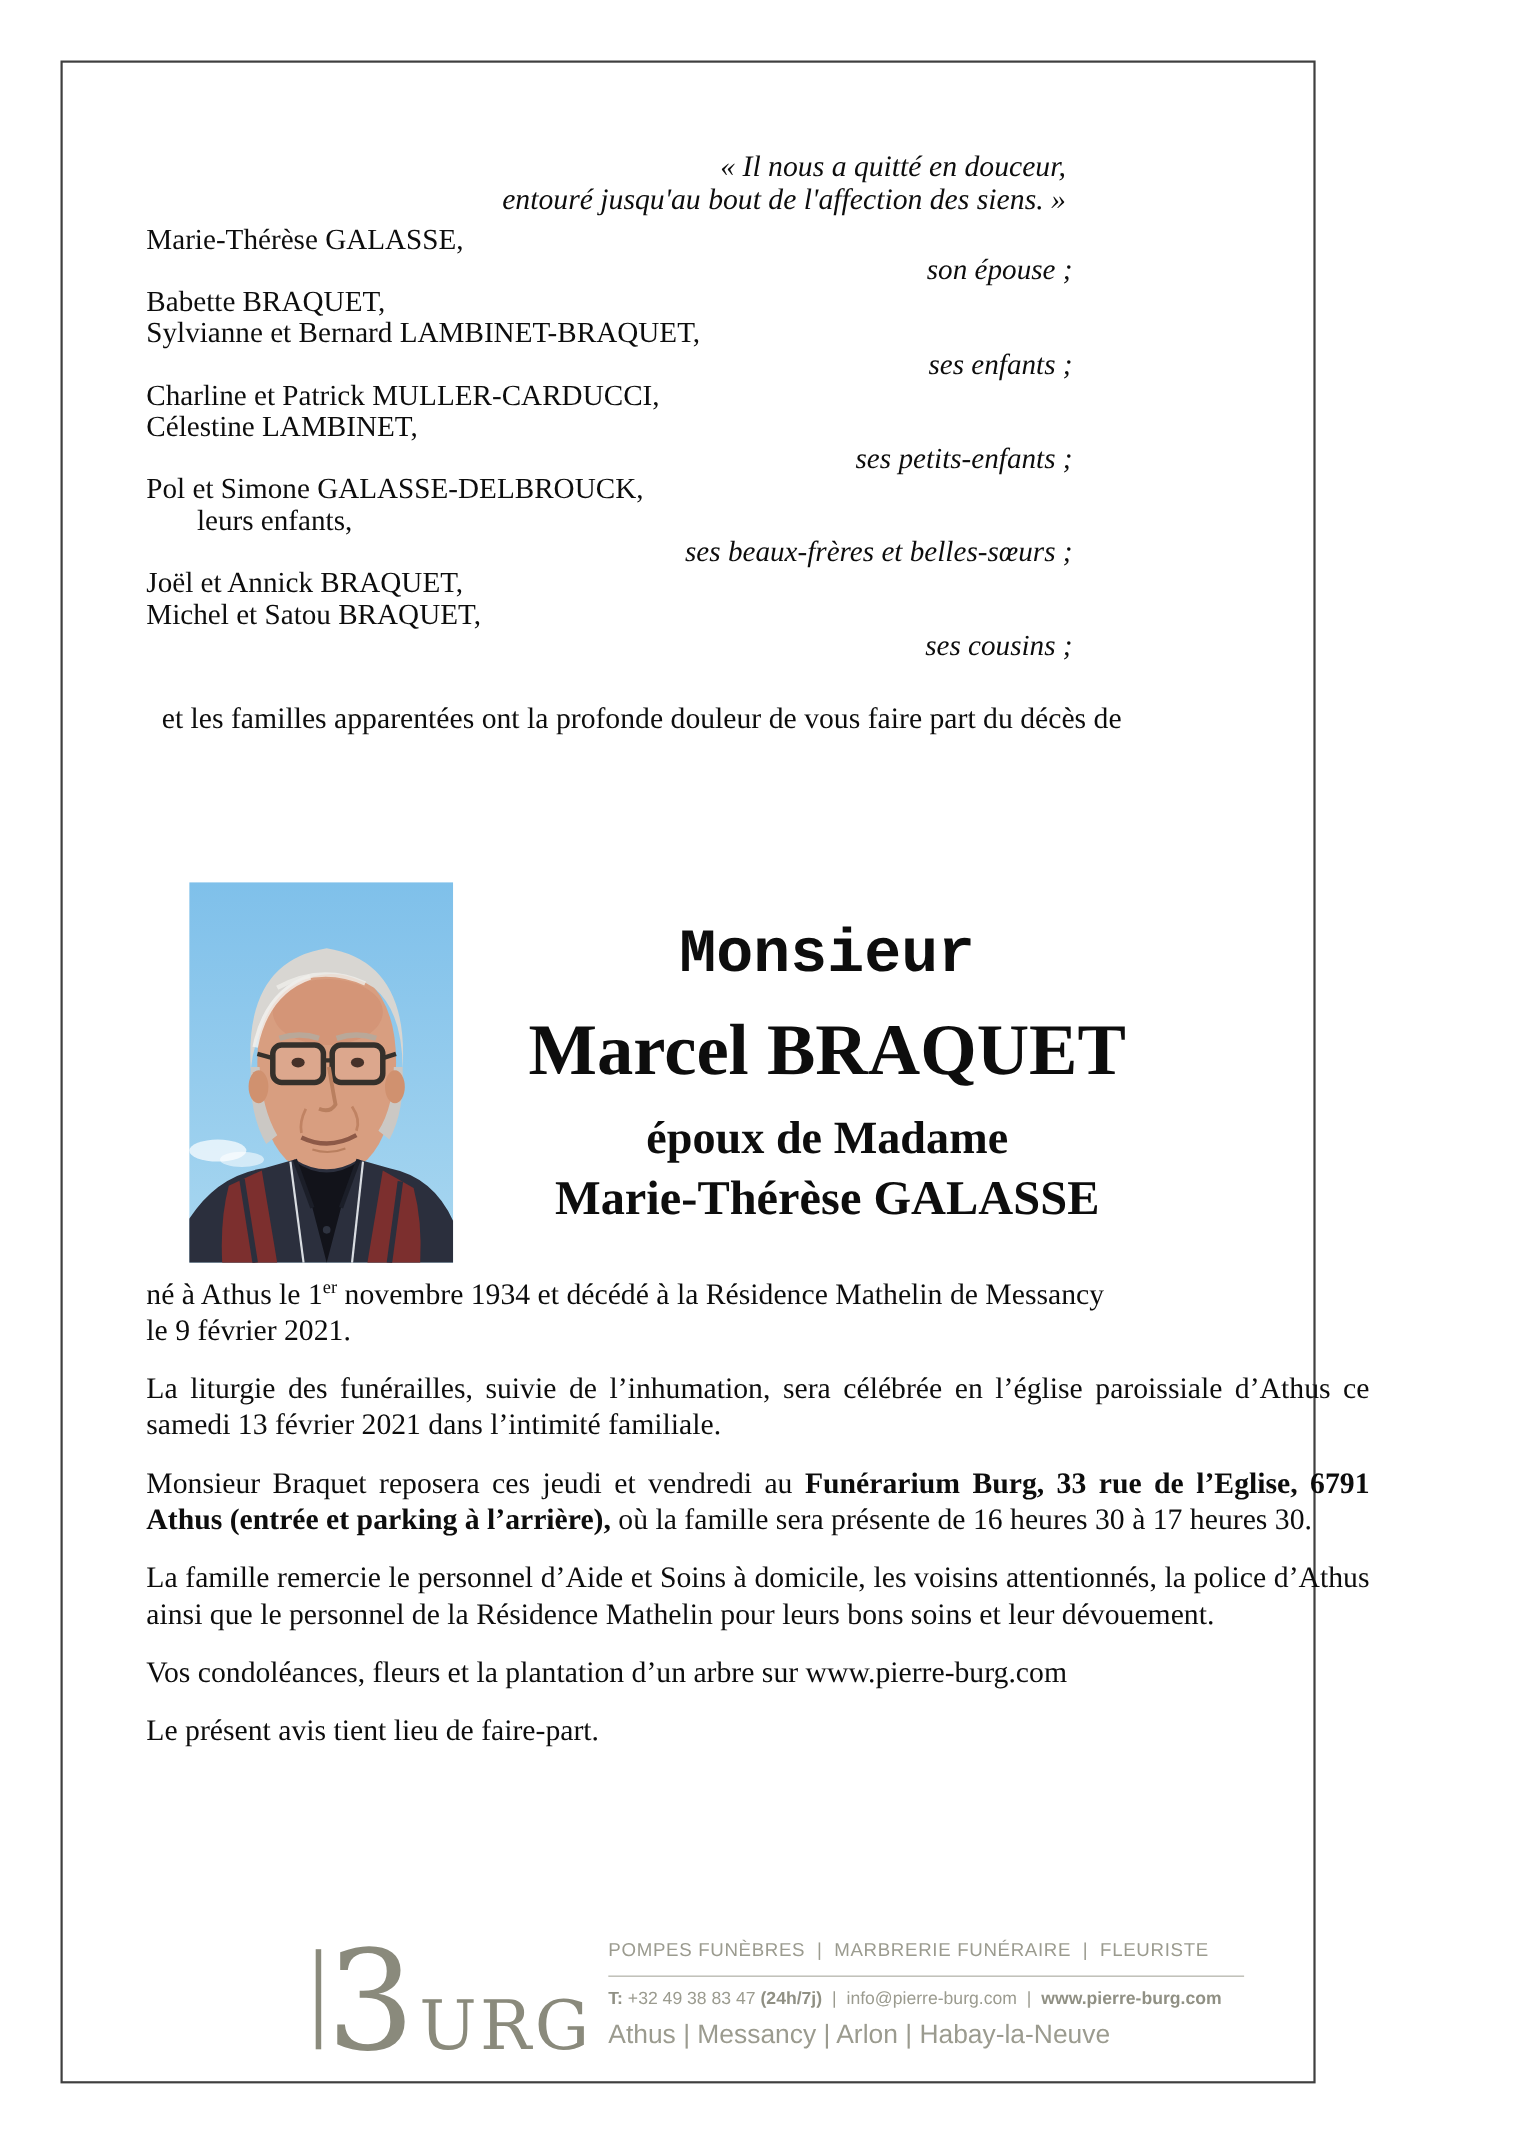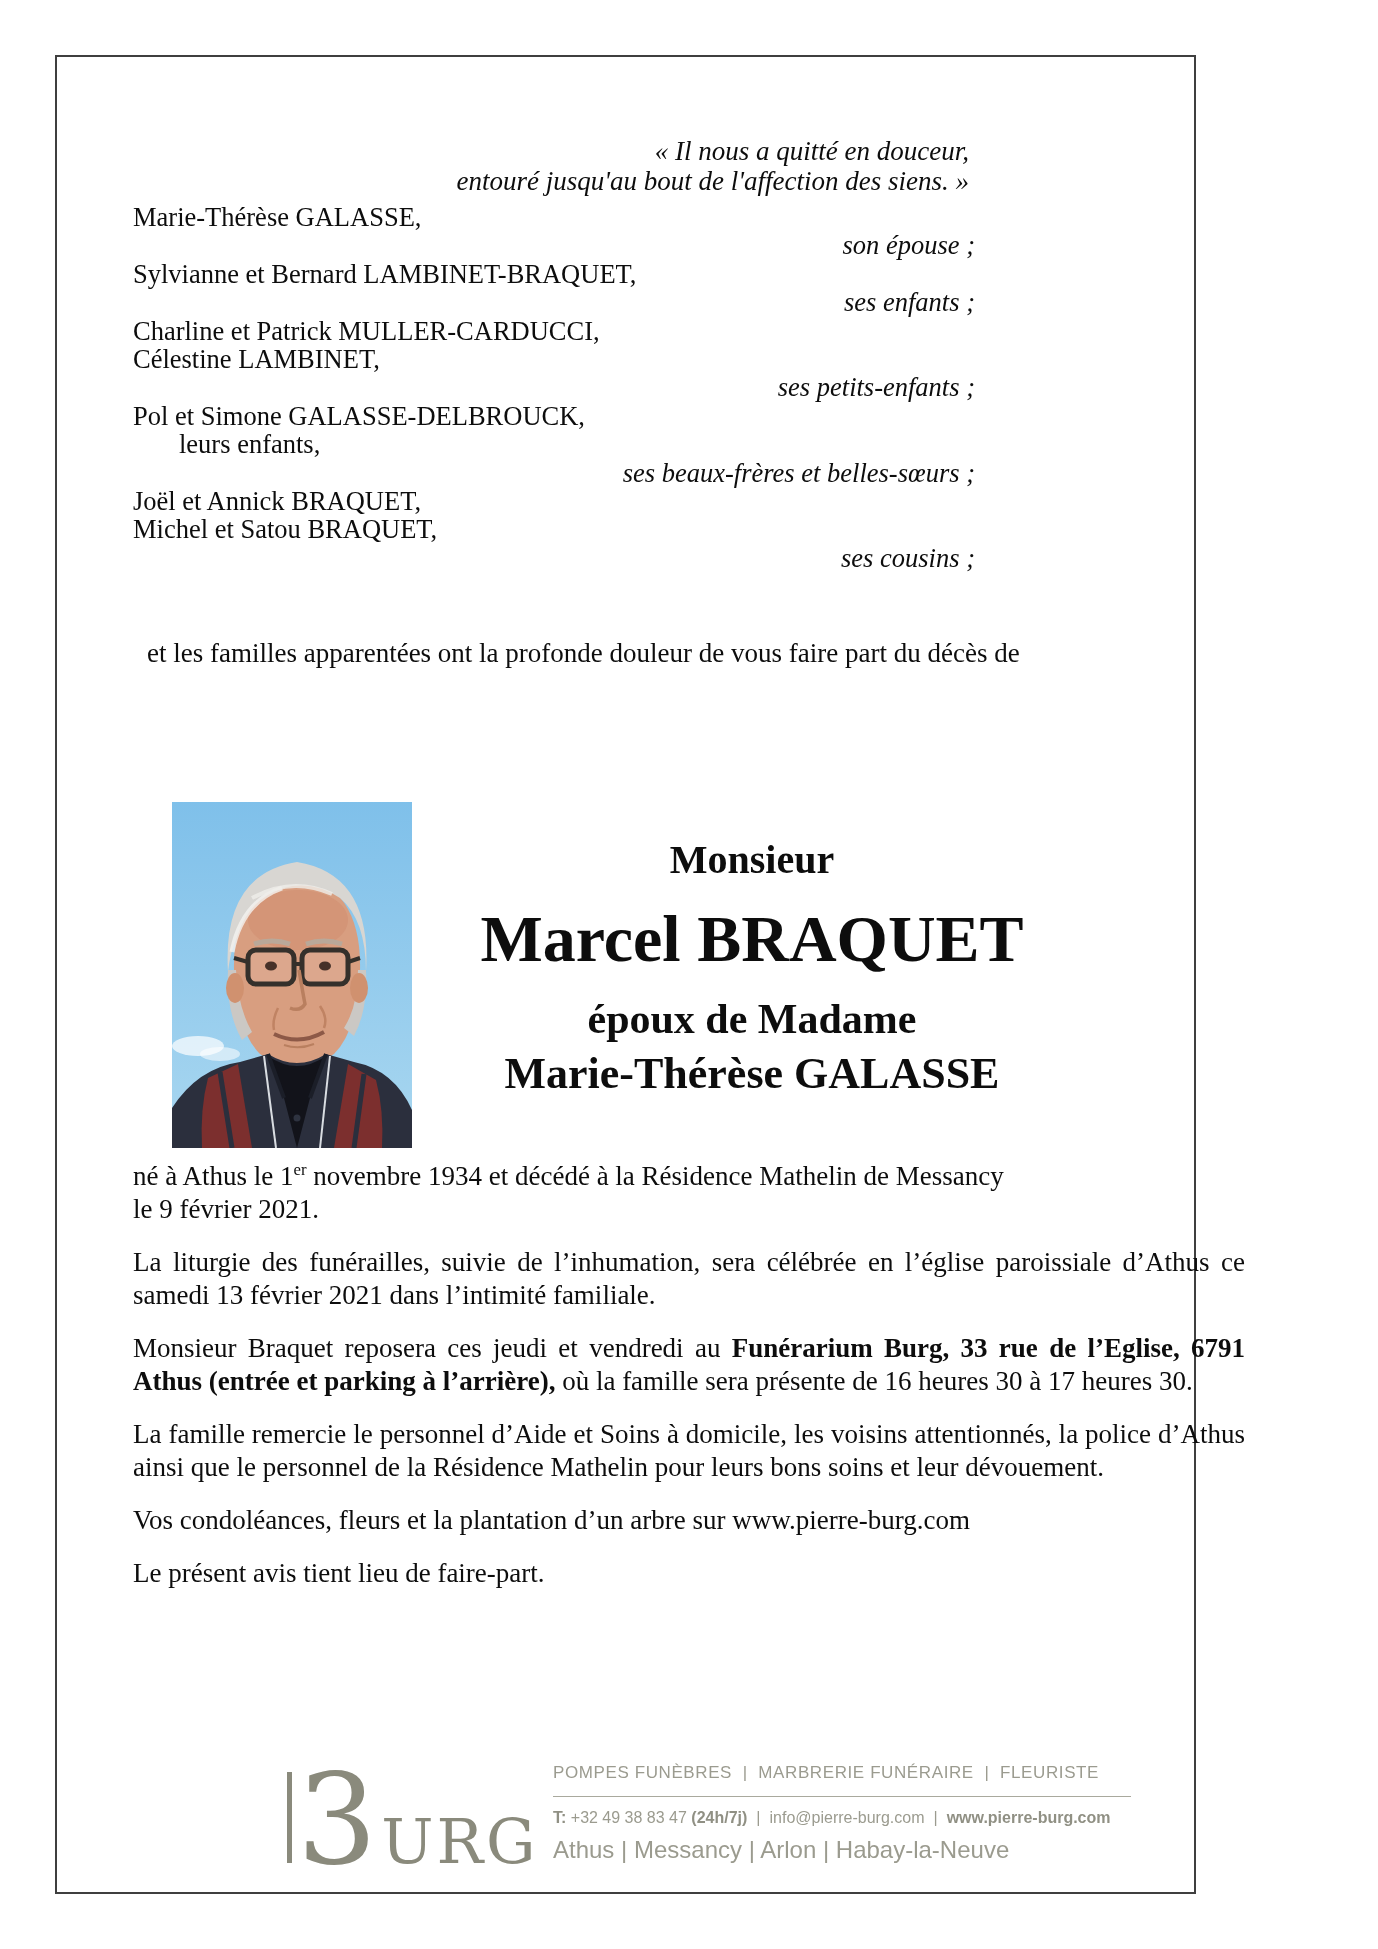--- a/index.html
+++ b/index.html
@@ -20,21 +20,21 @@
   .frow.name.indent{padding-left:46px;}
   .frow.relation{text-align:right; font-style:italic;}
 
   .intro{position:absolute; left:147px; top:610px; width:1112px; font-size:27px; line-height:33px;}
 
   
   .photo{position:absolute; left:172px; top:802px; width:240px; height:346px; margin:0; line-height:0;}
 
   
   .title-block{position:absolute; left:412px; top:840px; width:680px; text-align:center; font-weight:bold;}
-  .t1{font-size:40px; line-height:1;}
+  .t1{font-size:56px; line-height:1;font-family:Liberation Mono, monospace;}
   .t2{font-size:66px; line-height:1; margin-top:26px;}
   .t3{font-size:42px; line-height:1; margin-top:26px;}
   .t4{font-size:44px; line-height:1; margin-top:12px;}
 
   
   .body-block{position:absolute; left:133px; top:1160px; width:1112px; font-size:27px; line-height:33px;}
   .body-block p{margin:0 0 20px 0;}
   .p-just{text-align:justify;}
   .block{display:block;}
   sup{font-size:0.62em; vertical-align:super; line-height:0;}
@@ -65,20 +65,21 @@
 <div class="page">
   <div class="page-border"></div>
 
   <section class="family-block">
     <div class="quote">
       <div>« Il nous a quitté en douceur,</div>
       <div>entouré jusqu'au bout de l'affection des siens. »</div>
     </div>
     <div class="frow name">Marie-Thérèse GALASSE,</div>
     <div class="frow relation">son épouse ;</div>
+    <div class="frow name">Babette BRAQUET,</div>
     <div class="frow name">Sylvianne et Bernard LAMBINET-BRAQUET,</div>
     <div class="frow relation">ses enfants ;</div>
     <div class="frow name">Charline et Patrick MULLER-CARDUCCI,</div>
     <div class="frow name">Célestine LAMBINET,</div>
     <div class="frow relation">ses petits-enfants ;</div>
     <div class="frow name">Pol et Simone GALASSE-DELBROUCK,</div>
     <div class="frow name indent">leurs enfants,</div>
     <div class="frow relation">ses beaux-frères et belles-sœurs ;</div>
     <div class="frow name">Joël et Annick BRAQUET,</div>
     <div class="frow name">Michel et Satou BRAQUET,</div>

